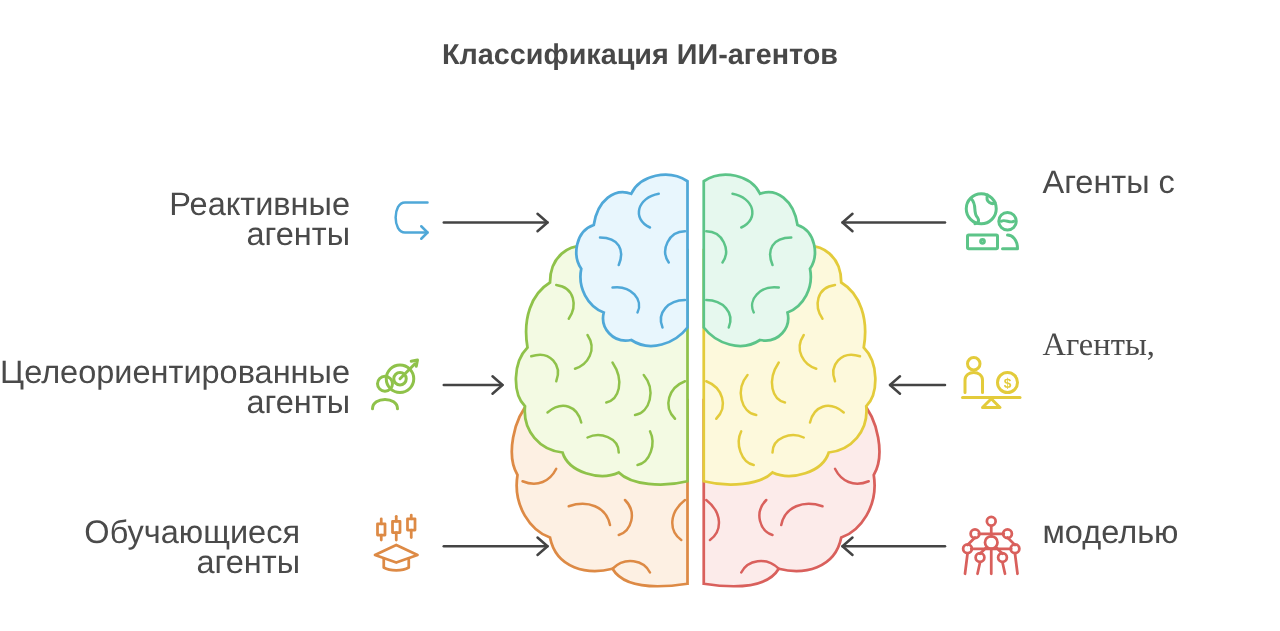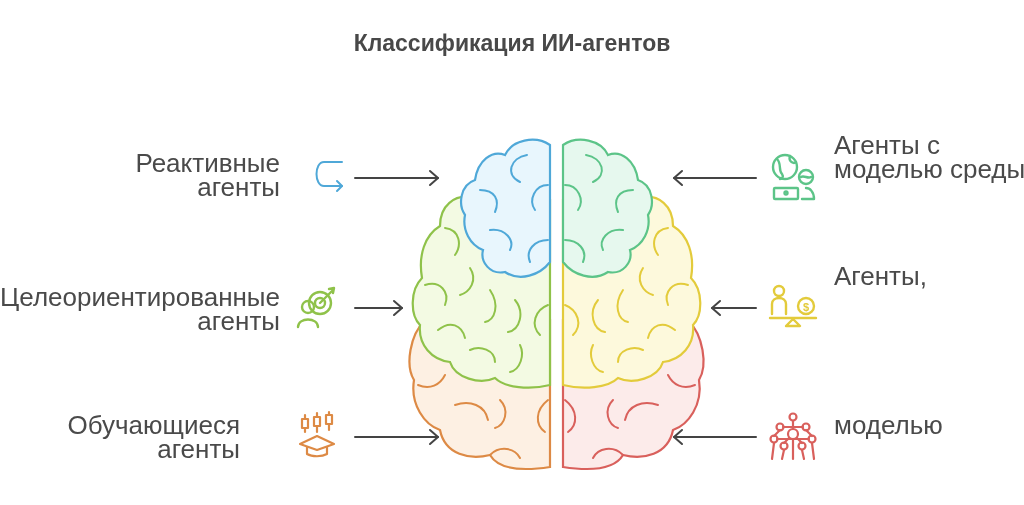--- a/index.html
+++ b/index.html
@@ -25,23 +25,22 @@
   <span class="line">Целеориентированные</span>
   <span class="line">агенты</span>
 </div>
 <div class="label left" style="right:784px; top:413px;">
   <span class="line">Обучающиеся</span>
   <span class="line">агенты</span>
 </div>
 
 <div class="label right" style="left:834px; top:133px;">
   <span class="line">Агенты с</span>
-  <span class="line">моделью среды</span>
-</div>
-<div class="label right" style="left:834px; top:264px;">
+</div>
+<div class="label right" style="left:834px; top:264px;font-family:Liberation Serif, serif;">
   <span class="line">Агенты,</span>
 </div>
 <div class="label right" style="left:834px; top:413px;">
   <span class="line">моделью</span>
 </div>
 
 <svg width="1024" height="505" viewBox="0 0 1024 505">
 
   <g stroke="#444" stroke-width="2" fill="none" stroke-linecap="round" stroke-linejoin="round">
     <g>

